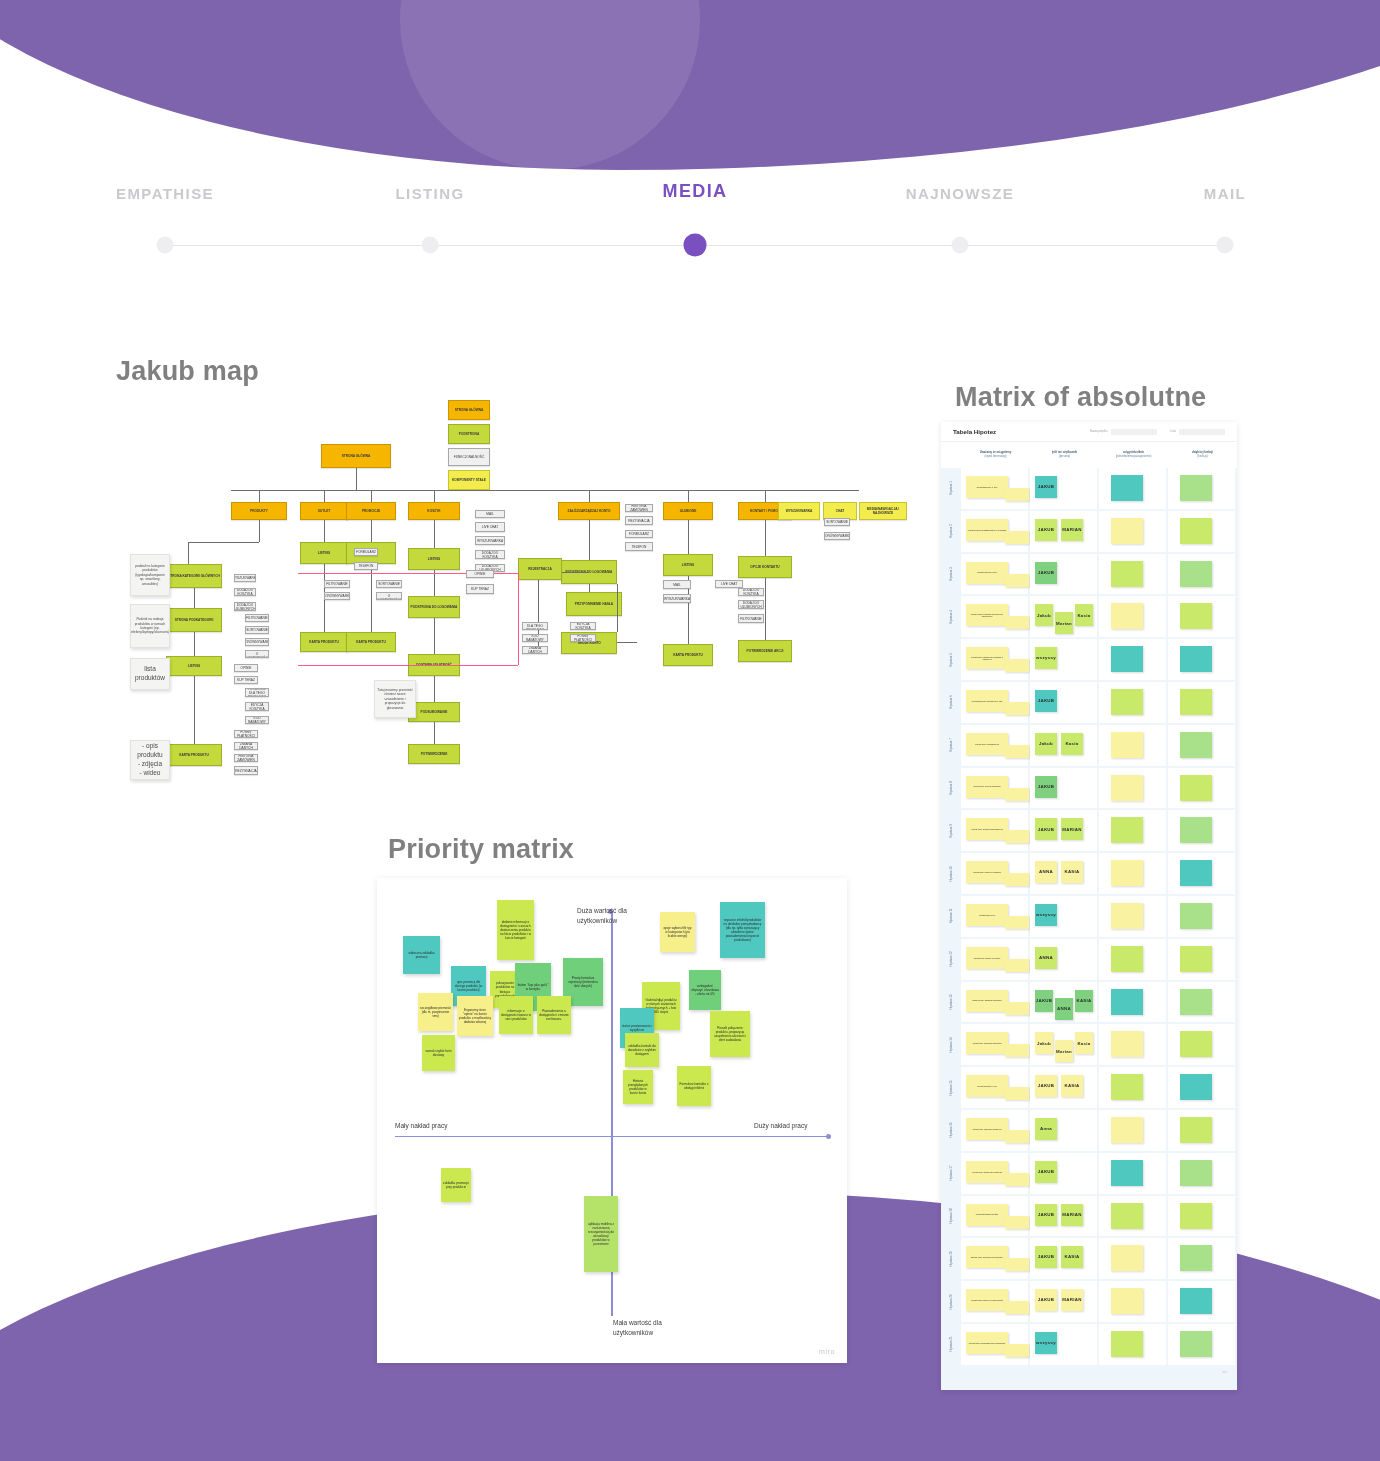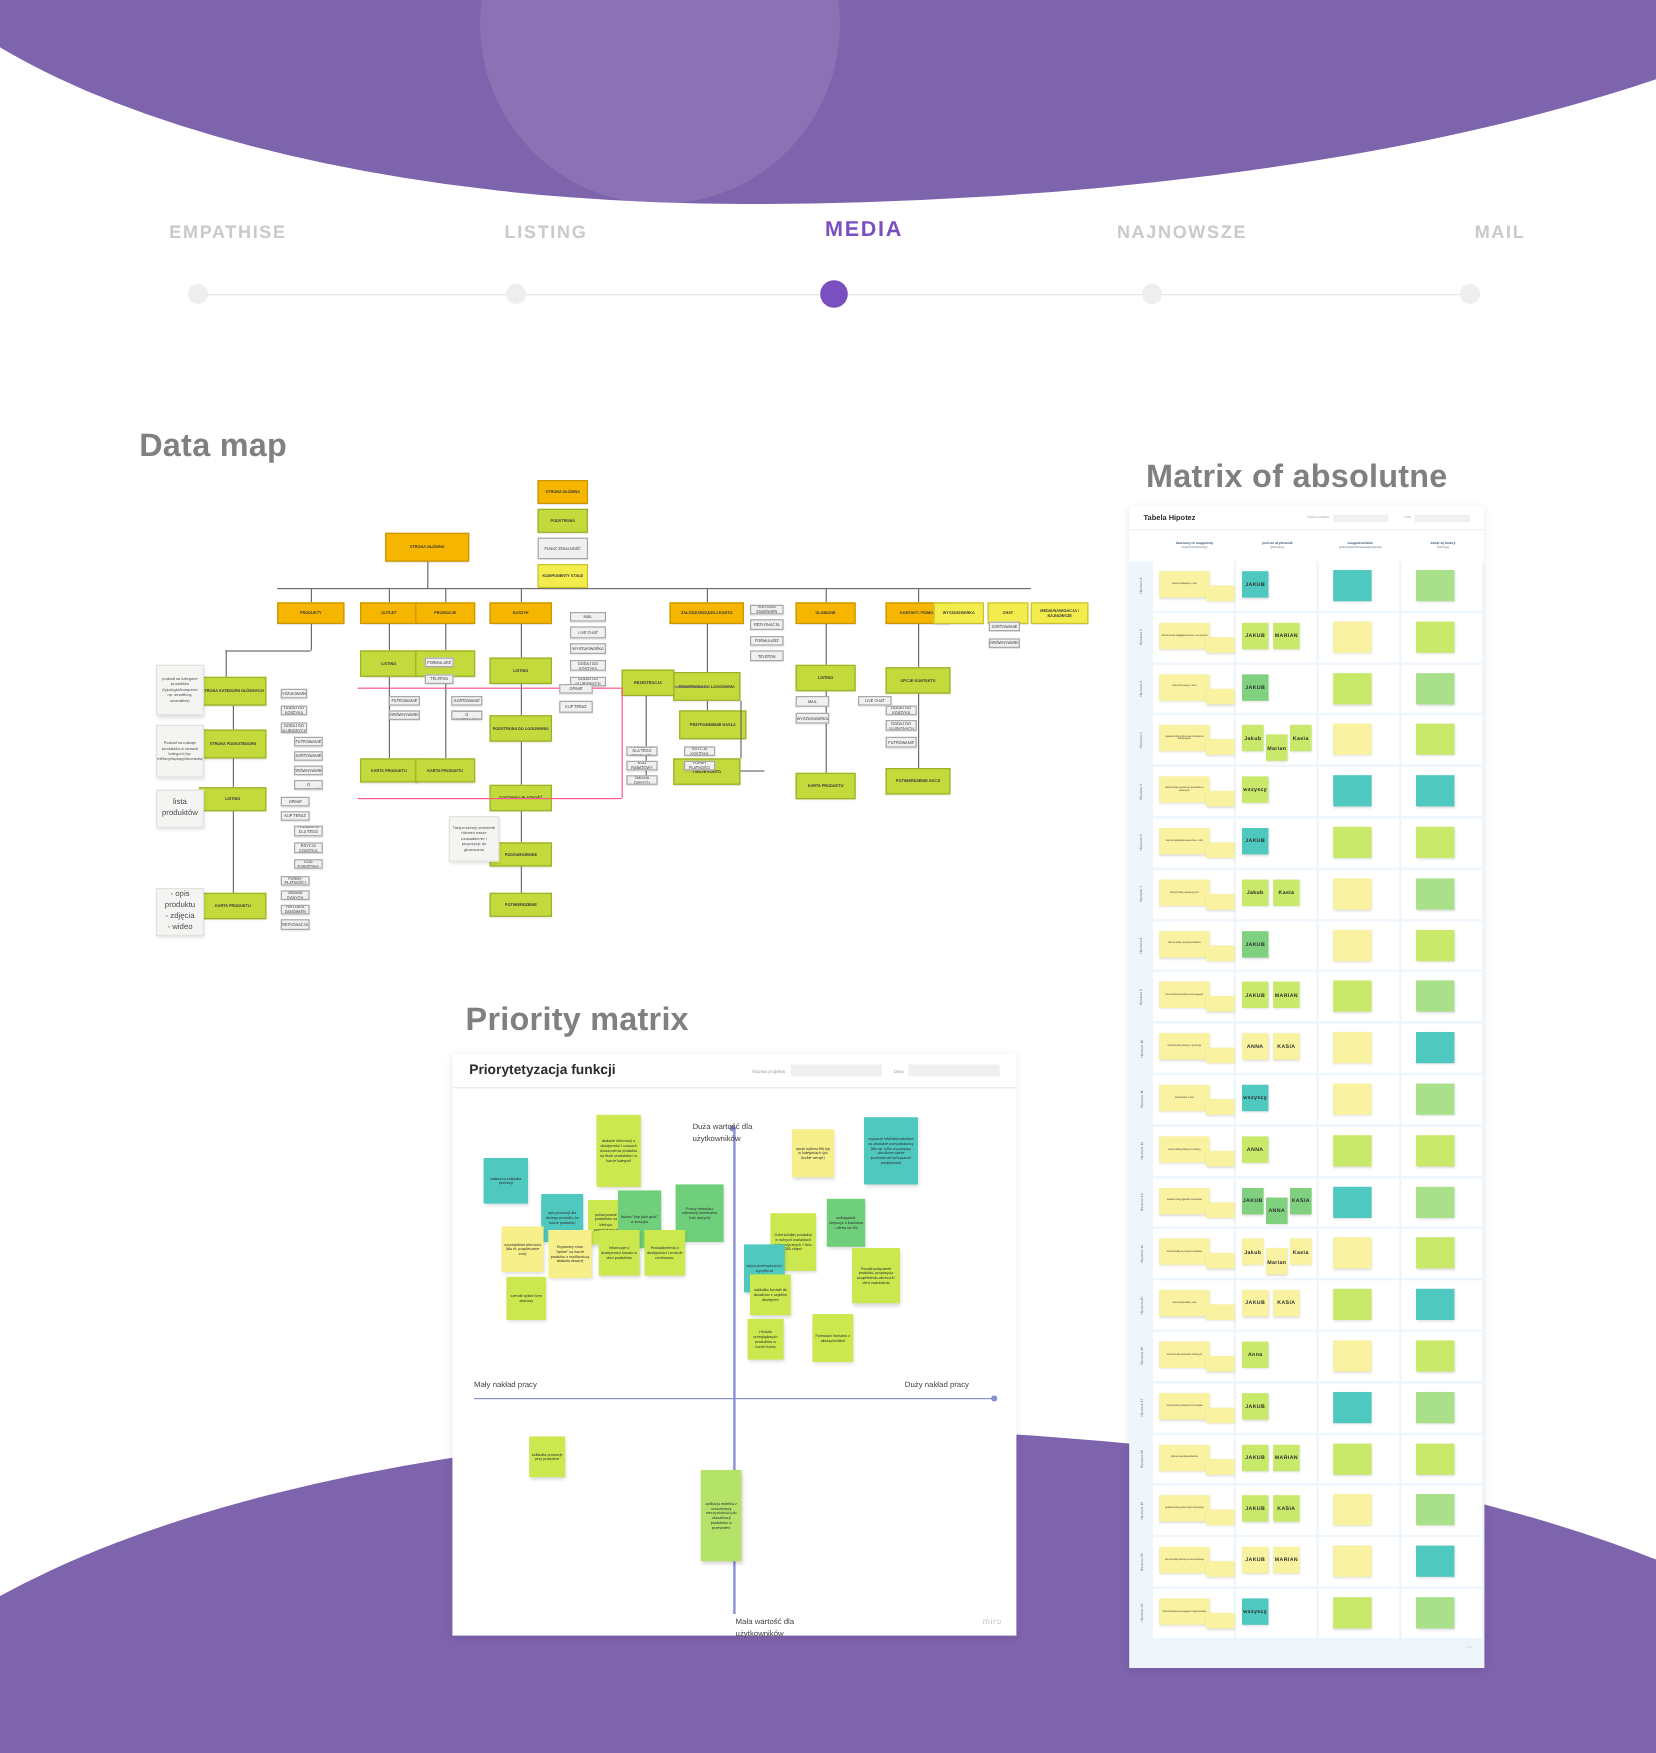--- a/index.html
+++ b/index.html
@@ -30,21 +30,20 @@
 
   
   .stepper {
     position: absolute; left: 165px; top: 185px; width: 1060px; height: 90px;
   }
   .stepper-labels { position: relative; height: 34px; }
   .step-label {
     position: absolute; top: 0; transform: translateX(-50%);
     font-size: 15px; letter-spacing: 1.4px; color: #c9c9ce; font-weight: 600;
     white-space: nowrap;
-    margin-left: 25px;
   }
   .step-label.active { color: #7a4fc0; font-weight: 700; font-size: 18px; top: -4px; }
   .stepper-track {
     position: absolute; left: 0; right: 0; top: 60px; height: 1px; background: #e4e4e8;
   }
   .step-dot {
     position: absolute; top: 60px; transform: translate(-50%, -50%);
     width: 17px; height: 17px; border-radius: 50%; background: #eeeef1;
   }
   .step-dot.active {
@@ -193,21 +192,21 @@
   <div class="stepper-track"></div>
   <div id="stepper-dots">
       <div class="step-dot" style="left: 0%;"></div>
       <div class="step-dot" style="left: 25%;"></div>
       <div class="step-dot active" style="left: 50%;"></div>
       <div class="step-dot" style="left: 75%;"></div>
       <div class="step-dot" style="left: 100%;"></div>
     </div>
 </div>
 
-<div class="section-title" id="title-sitemap">Data map</div>
+<div class="section-title" id="title-sitemap">Jakub map</div>
 <div class="section-title" id="title-priority">Priority matrix</div>
 <div class="section-title" id="title-matrix">Matrix of absolutne</div>
 
 <div class="sitemap" id="sitemap-board">
     <div class="node n-orange" style="left: 330px; top: 8px; width: 42px; height: 20px;">STRONA GŁÓWNA</div>
     <div class="node n-green" style="left: 330px; top: 32px; width: 42px; height: 20px;">PODSTRONA</div>
     <div class="node n-gray" style="left: 330px; top: 56px; width: 42px; height: 18px;">FUNKCJONALNOŚĆ</div>
     <div class="node n-yellow" style="left: 330px; top: 78px; width: 42px; height: 20px;">KOMPONENTY STAŁE</div>
     <div class="node n-orange" style="left: 203px; top: 52px; width: 70px; height: 24px;">STRONA GŁÓWNA</div>
     <div class="edge v" style="left: 238px; top: 76px; height: 22px;"></div>
@@ -327,29 +326,20 @@
     <div class="sticky-note-sm" style="left: 12px; top: 162px; width: 40px; height: 42px; white-space: pre-line;">podział na kategorie produktów (typologia/kampanie np. smartfony, wearables)</div>
     <div class="sticky-note-sm" style="left: 12px; top: 212px; width: 40px; height: 44px; white-space: pre-line;">Podział na rodzaje produktów w ramach kategorii (np. telefony/laptopy/akcesoria)</div>
     <div class="sticky-note-sm big" style="left: 12px; top: 266px; width: 40px; height: 32px; white-space: pre-line;">lista produktów</div>
     <div class="sticky-note-sm big" style="left: 12px; top: 348px; width: 40px; height: 40px; white-space: pre-line;">- opis produktu
 - zdjęcia
 - wideo</div>
     <div class="sticky-note-sm" style="left: 256px; top: 288px; width: 42px; height: 38px; white-space: pre-line;">Tutaj możemy przenieść również nasze uzasadnienie i propozycje do głosowania</div>
   </div>
 
 <div class="priority-board">
-  <div class="pb-header">
-    <div class="pb-title">Priorytetyzacja funkcji</div>
-    <div style="margin-left:auto;display:flex;align-items:center;">
-      <span class="pb-field-label">Nazwa projektu</span>
-      <span class="pb-field-box"></span>
-      <span class="pb-field-label">Data</span>
-      <span class="pb-field-box"></span>
-    </div>
-  </div>
   <div class="pb-canvas" id="priority-canvas">
     <div class="axis-v"></div>
     <div class="axis-h"></div>
     <div class="axis-cap" style="left:231px;top:31px;"></div>
     <div class="axis-cap" style="left:449px;top:256px;"></div>
     <div class="axis-text" style="left:200px;top:28px;width:90px;white-space:pre-line;">Duża wartość dla
 użytkowników</div>
     <div class="axis-text" style="left:236px;top:440px;width:100px;white-space:pre-line;">Mała wartość dla
 użytkowników</div>
     <div class="axis-text" style="left:18px;top:243px;">Mały nakład pracy</div>

